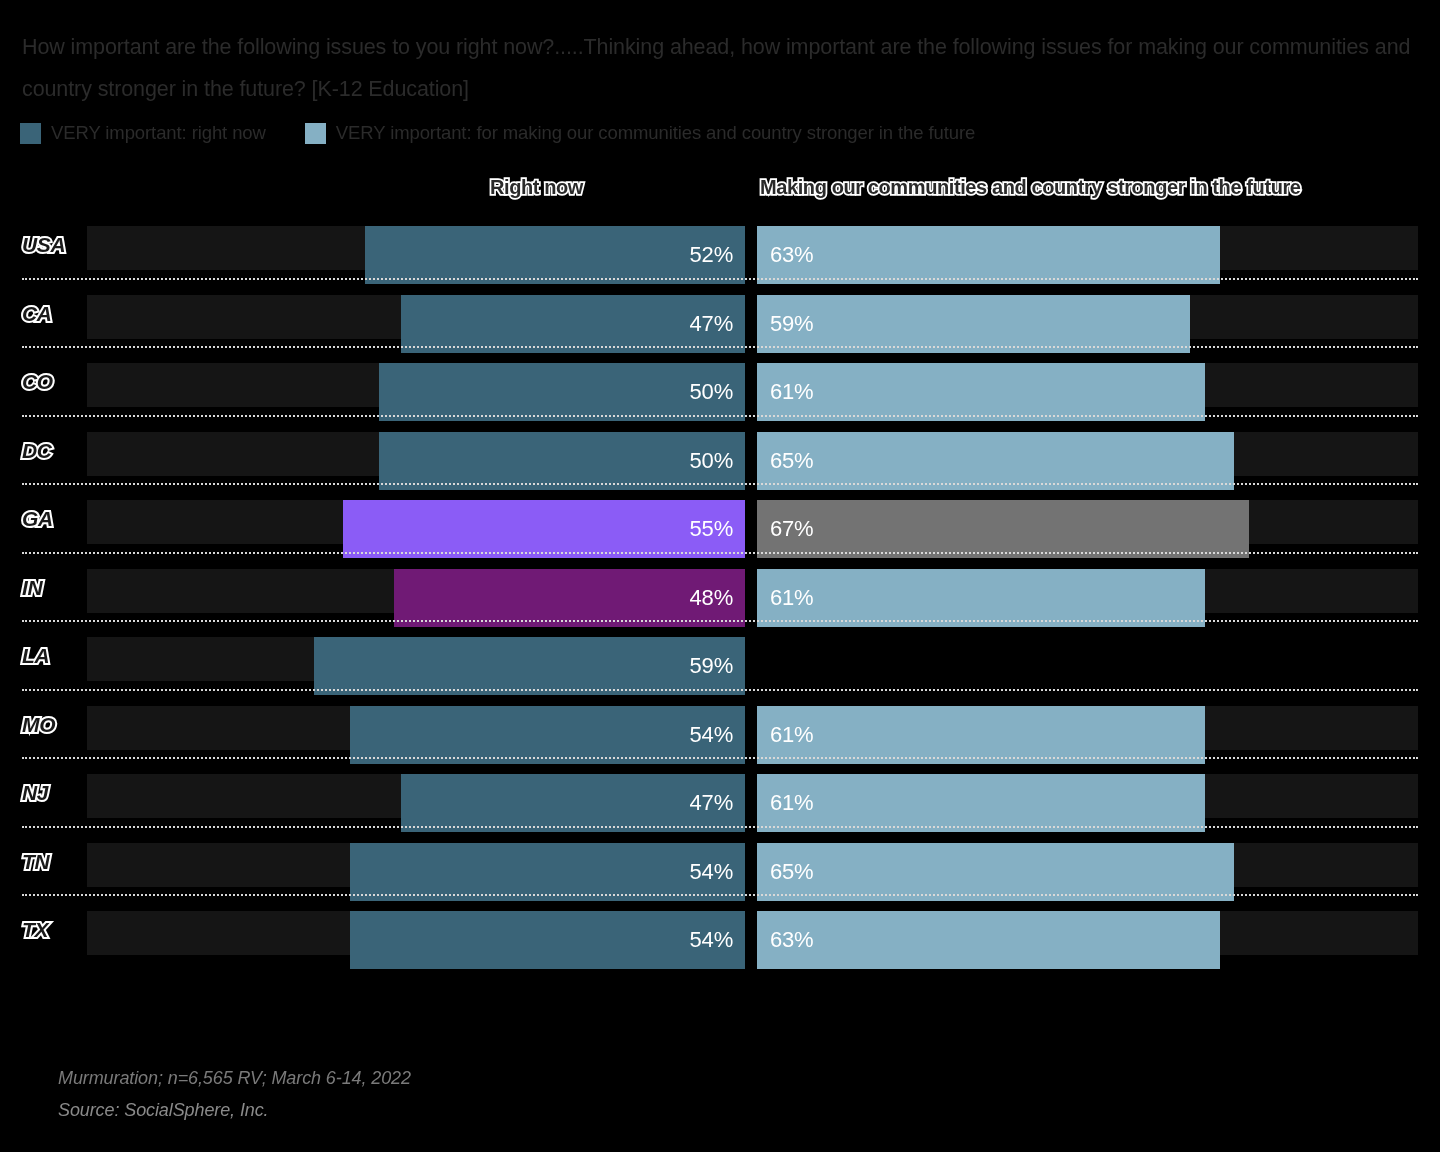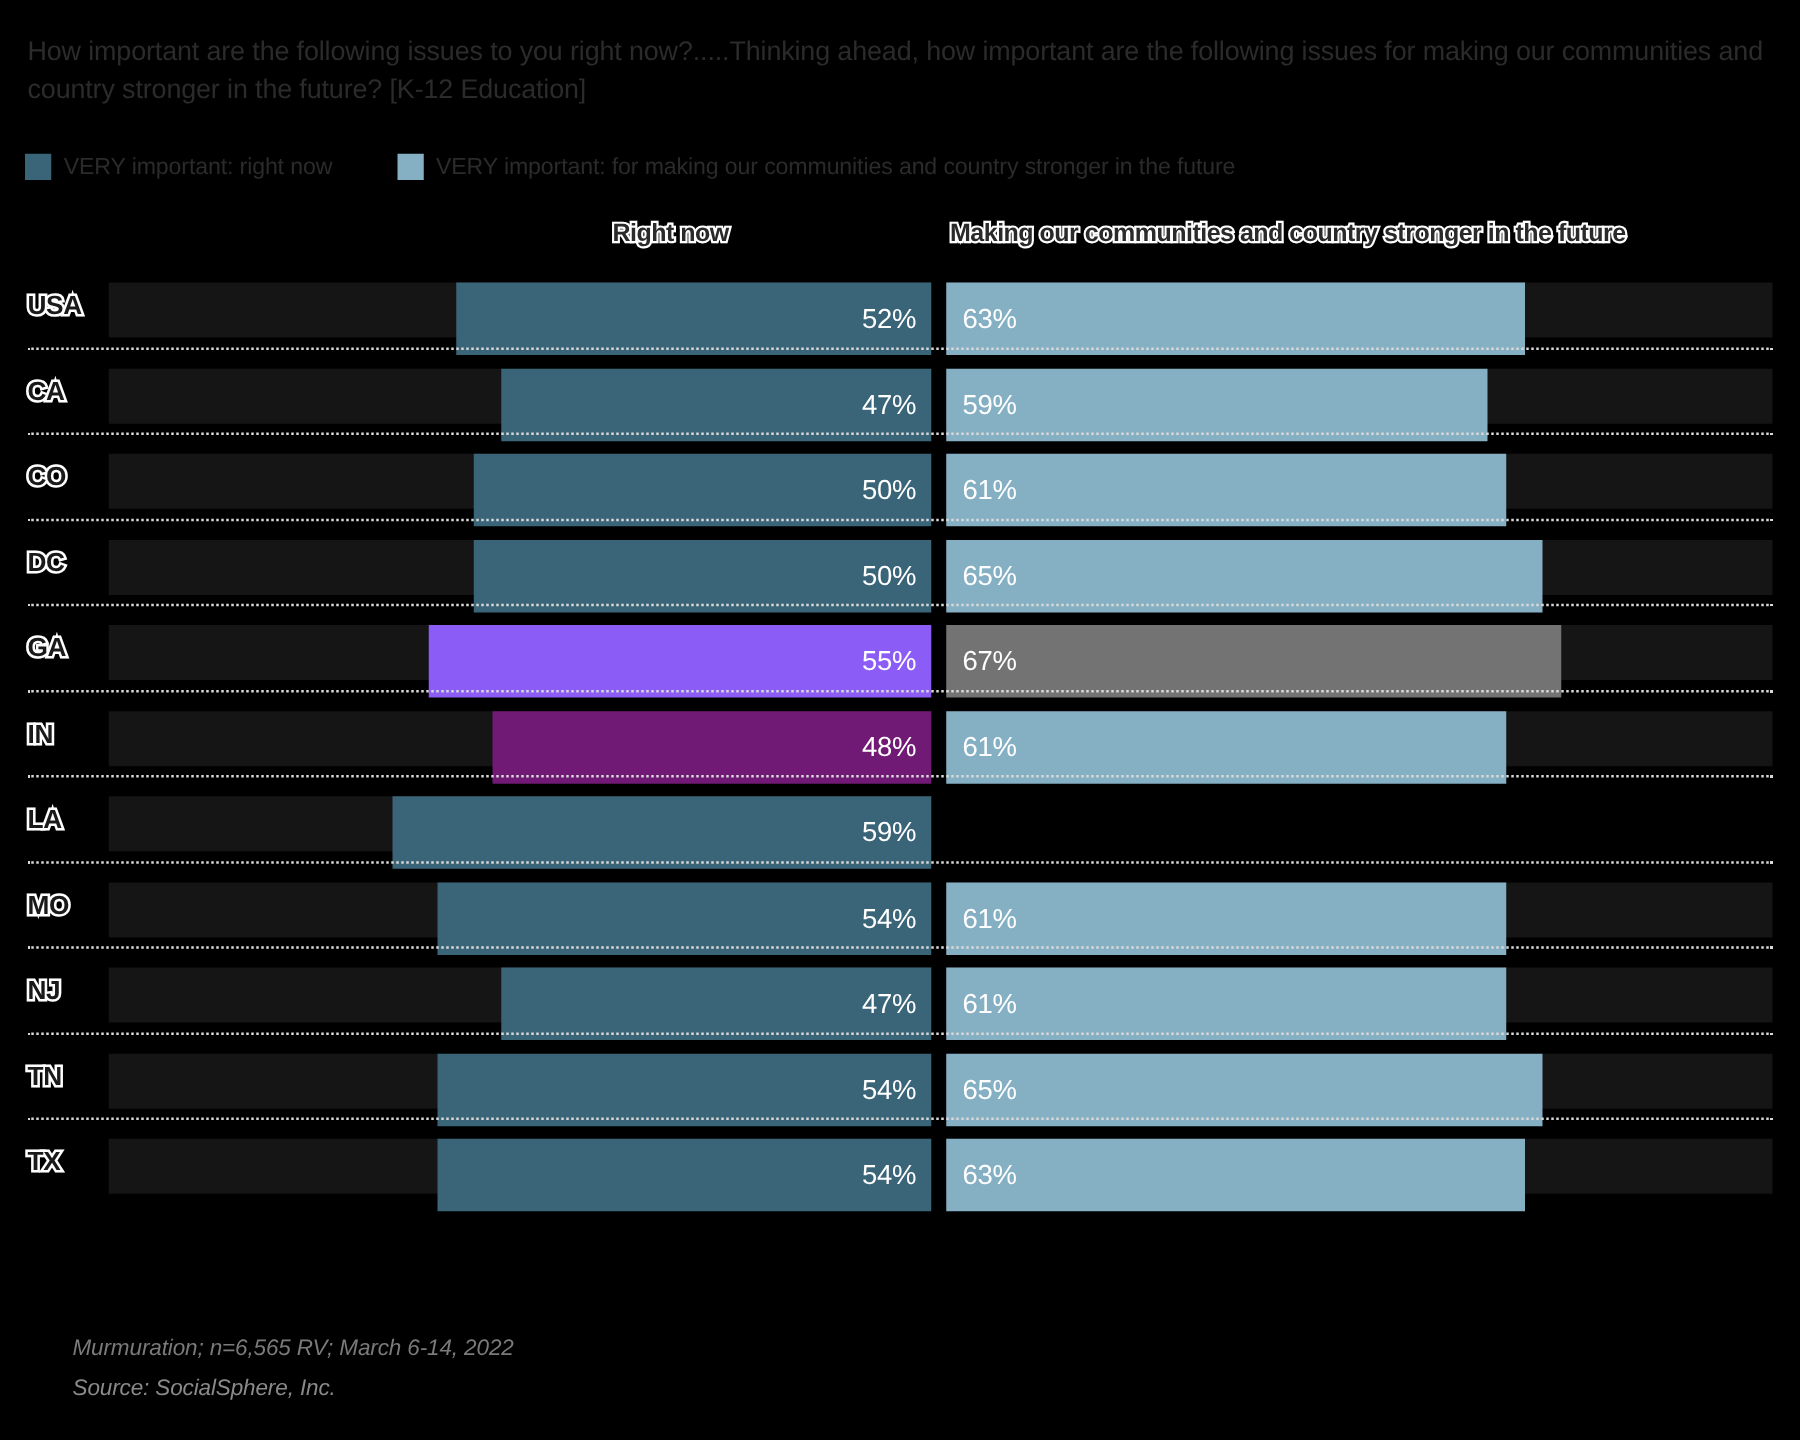--- a/index.html
+++ b/index.html
@@ -16,34 +16,34 @@
     position: relative;
   }
 
   
   #title {
     position: absolute;
     left: 22px;
     top: 26px;
     width: 1390px;
     font-size: 21.5px;
-    line-height: 30px;
+    line-height: 42px;
     color: #2b2b2b;
     font-weight: 400;
     letter-spacing: -0.1px;
   }
 
   
   #legend {
     position: absolute;
     left: 20px;
     top: 122px;
     display: flex;
     align-items: center;
-    gap: 16px;
+    gap: 3px;
   }
   .legend-item {
     display: flex;
     align-items: center;
     margin-right: 36px;
   }
   .legend-swatch {
     width: 21px;
     height: 21px;
     margin-right: 10px;
@@ -109,20 +109,21 @@
     left: 22px;
     top: 50%;
     transform: translateY(-50%);
     font-size: 21px;
     font-weight: 700;
     color: #1a1a1a;
     letter-spacing: -0.3px;
     -webkit-text-stroke: 4px #ffffff;
     paint-order: stroke fill;
     z-index: 5;
+    font-style: italic;
   }
 
   .track {
     position: absolute;
     top: 15px;
     height: 44px;
     background: #151515;
   }
   .track-left {
     left: 87px;

